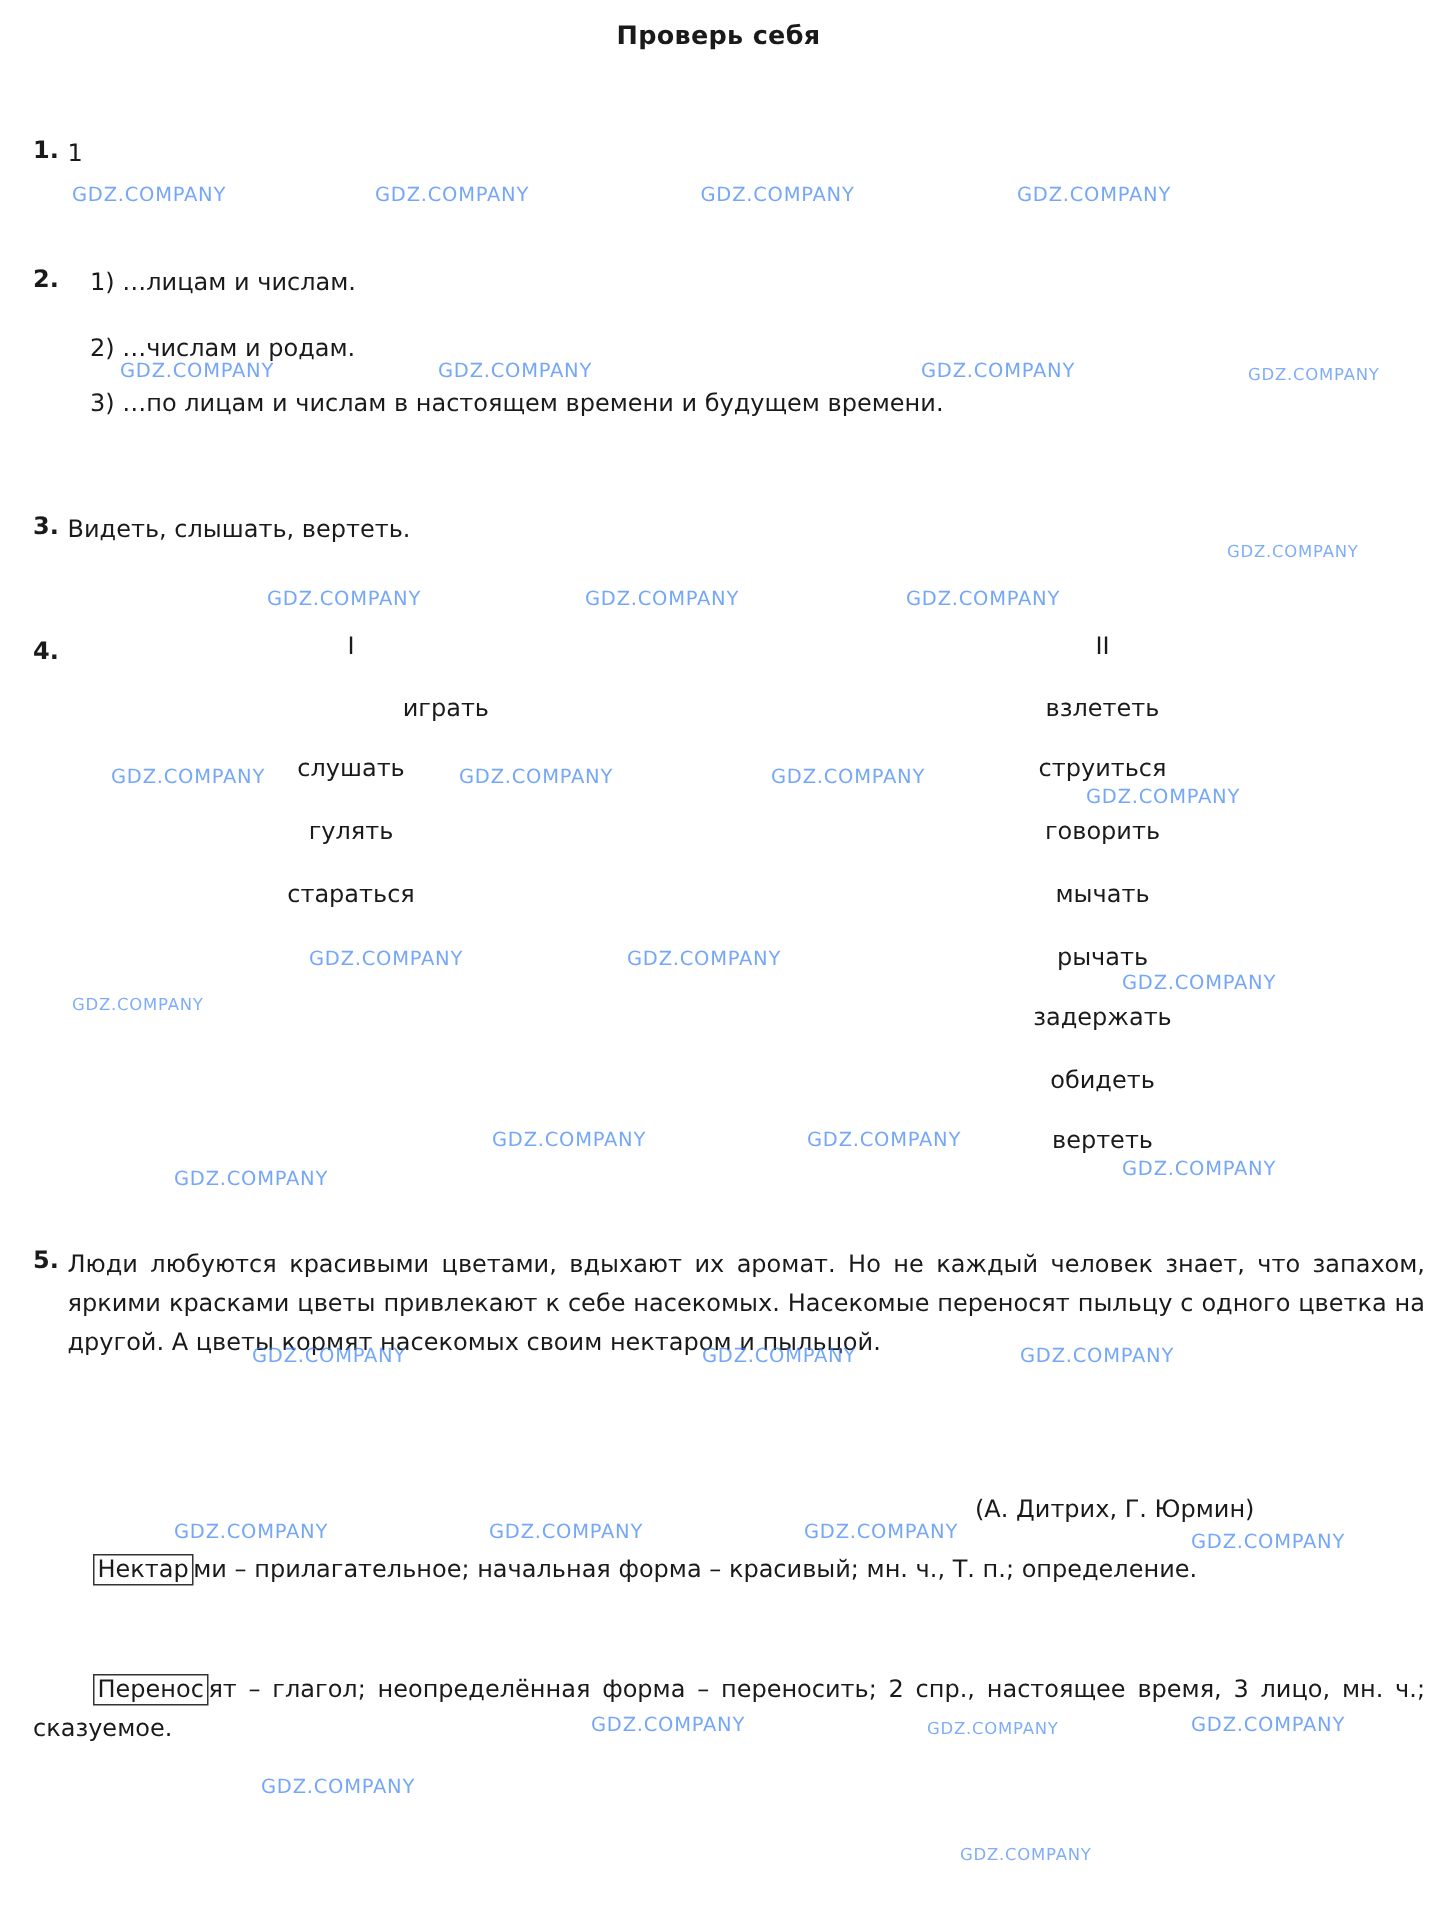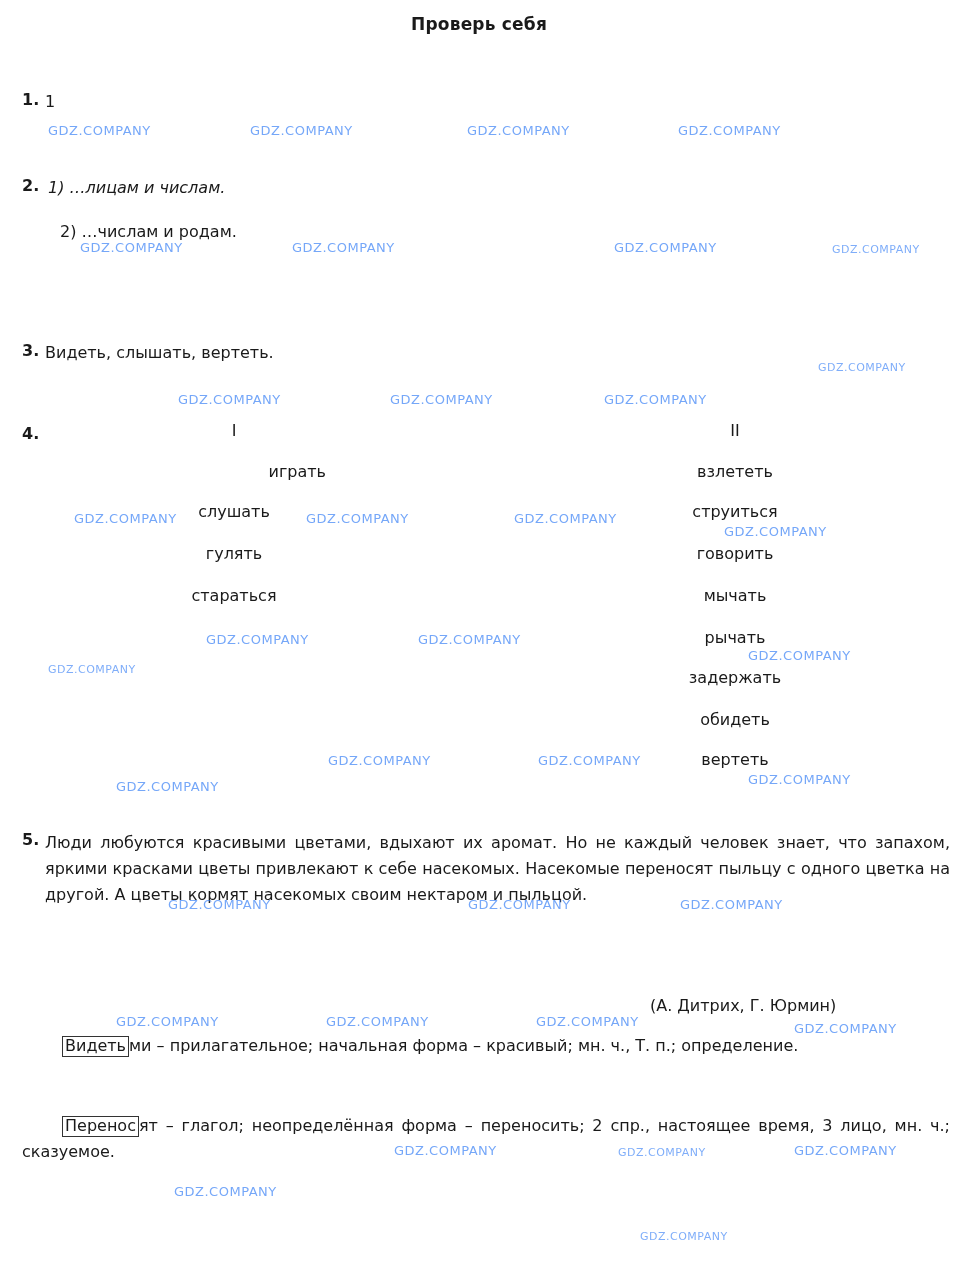--- a/index.html
+++ b/index.html
@@ -96,22 +96,23 @@
 <body>
 
 <div class="page">
 
   <div class="title">Проверь себя</div>
 
   <div class="num" style="left:22px; top:90px;">1.</div>
   <div class="txt" style="left:45px; top:90px;">1</div>
 
   <div class="num" style="left:22px; top:176px;">2.</div>
-  <div class="txt" style="left:48px; top:176px;font-style:italic;">1) …лицам и числам.</div>
+  <div class="txt" style="left:60px; top:176px;">1) …лицам и числам.</div>
   <div class="txt" style="left:60px; top:220px;">2) …числам и родам.</div>
+  <div class="txt" style="left:60px; top:257px;">3) …по лицам и числам в настоящем времени и будущем времени.</div>
 
   <div class="num" style="left:22px; top:341px;">3.</div>
   <div class="txt" style="left:45px; top:341px;">Видеть, слышать, вертеть.</div>
 
   <div class="num" style="left:22px; top:424px;">4.</div>
 
   <div class="col-head" style="left:174px; top:421px;">I</div>
   <div class="col-head" style="left:675px; top:421px;">II</div>
 
   <div class="word" style="left:166px; top:462px;text-align:right;">играть</div>
@@ -127,21 +128,21 @@
   <div class="word" style="left:655px; top:668px;">задержать</div>
   <div class="word" style="left:655px; top:710px;">обидеть</div>
   <div class="word" style="left:655px; top:750px;">вертеть</div>
 
   <div class="num" style="left:22px; top:830px;">5.</div>
   <div class="para" style="left:45px; top:830px; width:905px;">Люди любуются красивыми цветами, вдыхают их аромат. Но не каждый человек знает, что запахом, яркими красками цветы привлекают к себе насекомых. Насекомые переносят пыльцу с одного цветка на другой. А цветы кормят насекомых своим нектаром и пыльцой.</div>
 
   <div class="attrib" style="left:650px; top:996px;">(А. Дитрих, Г. Юрмин)</div>
 
   <div class="analysis" style="left:22px; top:1033px; width:928px;">
-    <span class="ind"></span><span class="boxed">Видеть</span><span>ми</span><span> – прилагательное; начальная форма – красивый; мн. ч., Т. п.; определение.</span>
+    <span class="ind"></span><span class="boxed">Нектар</span><span>ми</span><span> – прилагательное; начальная форма – красивый; мн. ч., Т. п.; определение.</span>
   </div>
 
   <div class="analysis" style="left:22px; top:1113px; width:928px;">
     <span class="ind"></span><span class="boxed">Перенос</span><span>ят</span><span> – глагол; неопределённая форма – переносить; 2 спр., настоящее время, 3 лицо, мн. ч.; сказуемое.</span>
   </div>
 
 
   <div id="watermark-layer">
       <div class="wm md" style="left: 48px; top: 123px;">GDZ.COMPANY</div>
       <div class="wm md" style="left: 250px; top: 123px;">GDZ.COMPANY</div>

